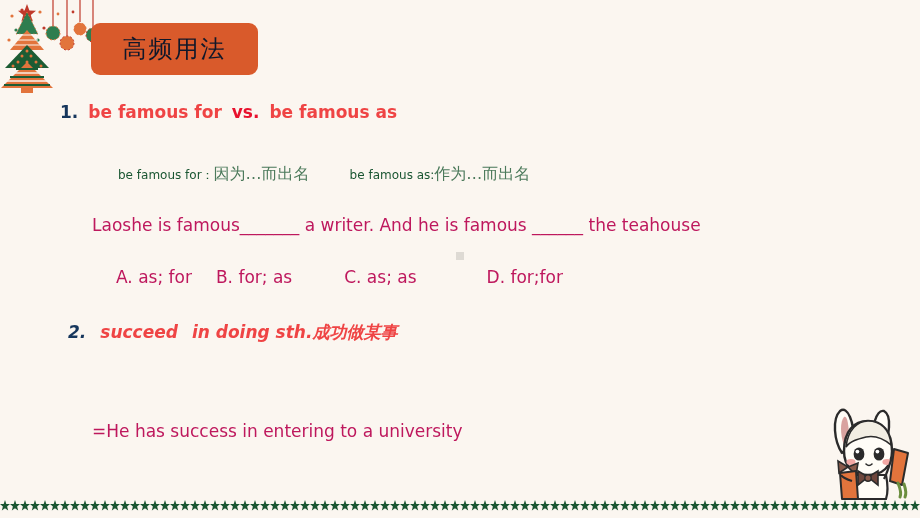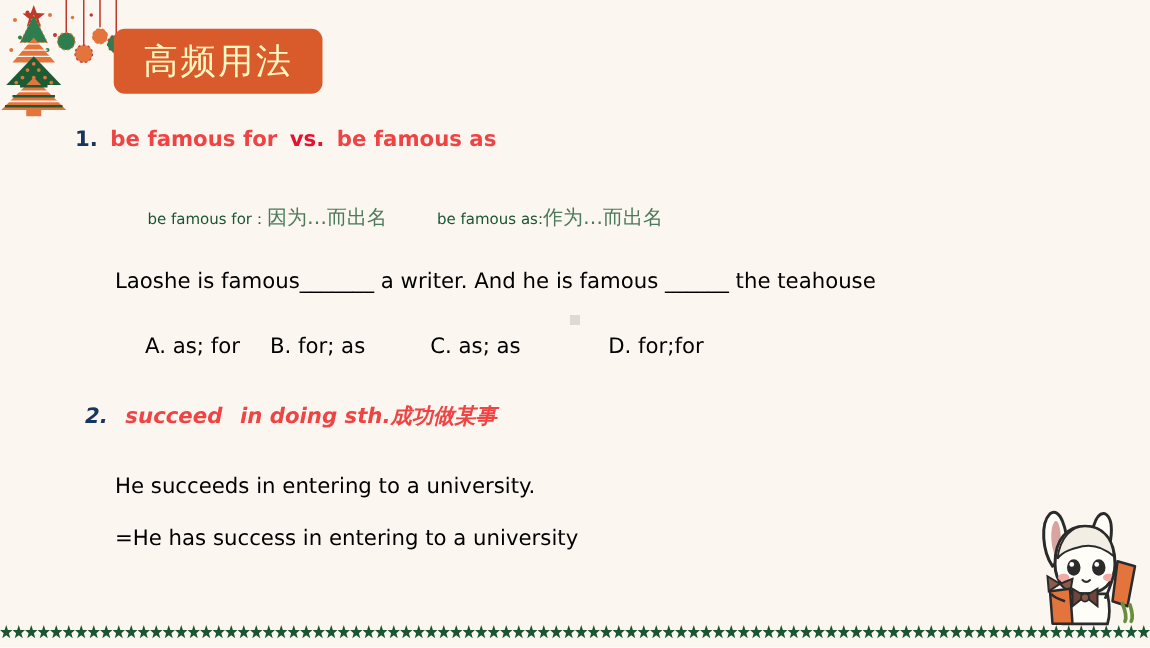--- a/index.html
+++ b/index.html
@@ -33,22 +33,22 @@
     top: 23px;
     width: 167px;
     height: 52px;
     background: #D95A2B;
     border-radius: 9px;
     display: flex;
     align-items: center;
     justify-content: center;
   }
   #title-badge .badge-text {
-    color: #fef9c3;
-    font-size: 28px;
+    color: #0f172a;
+    font-size: 24px;
     letter-spacing: 2px;
     font-family: "DejaVu Sans", "Liberation Sans", sans-serif;
   }
 
   
   .line {
     position: absolute;
     white-space: nowrap;
     font-family: "DejaVu Sans", "Liberation Sans", sans-serif;
   }
@@ -70,21 +70,21 @@
   }
   .green {
     color: #1A5632;
     font-size: 12px;
   }
   .green-dim {
     color: #4C7A5B;
     font-size: 16px;
   }
   .dark {
-    color: #000000;
+    color: #be185d;
     font-size: 17px;
   }
 
   
   #line-1        { left: 60px;  top: 102px; }
   #line-1 .gap   { display: inline-block; width: 10px; }
   #line-2        { left: 118px; top: 164px; }
   #line-2 .gap   { display: inline-block; width: 40px; }
   #line-3        { left: 92px;  top: 215px; }
   #line-4        { left: 116px; top: 267px; }
@@ -212,21 +212,20 @@
   <div class="line dark" id="line-3">Laoshe is famous_______ a writer. And he is famous ______ the teahouse</div>
 
   <div class="line dark" id="line-4">
     <span class="opt">A. as; for</span><span class="opt opt-b">B. for; as</span><span class="opt opt-c">C. as; as</span><span class="opt opt-d">D. for;for</span>
   </div>
 
   <div class="line" id="line-5">
     <span class="num">2.</span><span class="gap"></span><span class="blue">succeed</span><span class="gap"></span><span class="blue">in doing sth.</span><span class="blue">成功做某事</span>
   </div>
 
-  <div class="line dark" id="line-6">He succeeds in entering to a university.</div>
   <div class="line dark" id="line-7">=He has success in entering to a university</div>
 
   <div id="artifact"></div>
 
   <div id="mascot">
     <svg width="96" height="100" viewBox="0 0 96 100">
 
       <path d="M24 52 C16 40 14 18 22 10 C30 4 36 22 36 40 Z" fill="#FFFDF7" stroke="#2B2B2B" stroke-width="2.4" stroke-linejoin="round"></path>
       <path d="M26 44 C22 34 22 20 26 16 C30 14 31 28 31 40 Z" fill="#D9A3A0"></path>
       <path d="M54 44 C54 26 58 8 66 10 C74 14 72 36 64 50 Z" fill="#FFFDF7" stroke="#2B2B2B" stroke-width="2.4" stroke-linejoin="round"></path>

